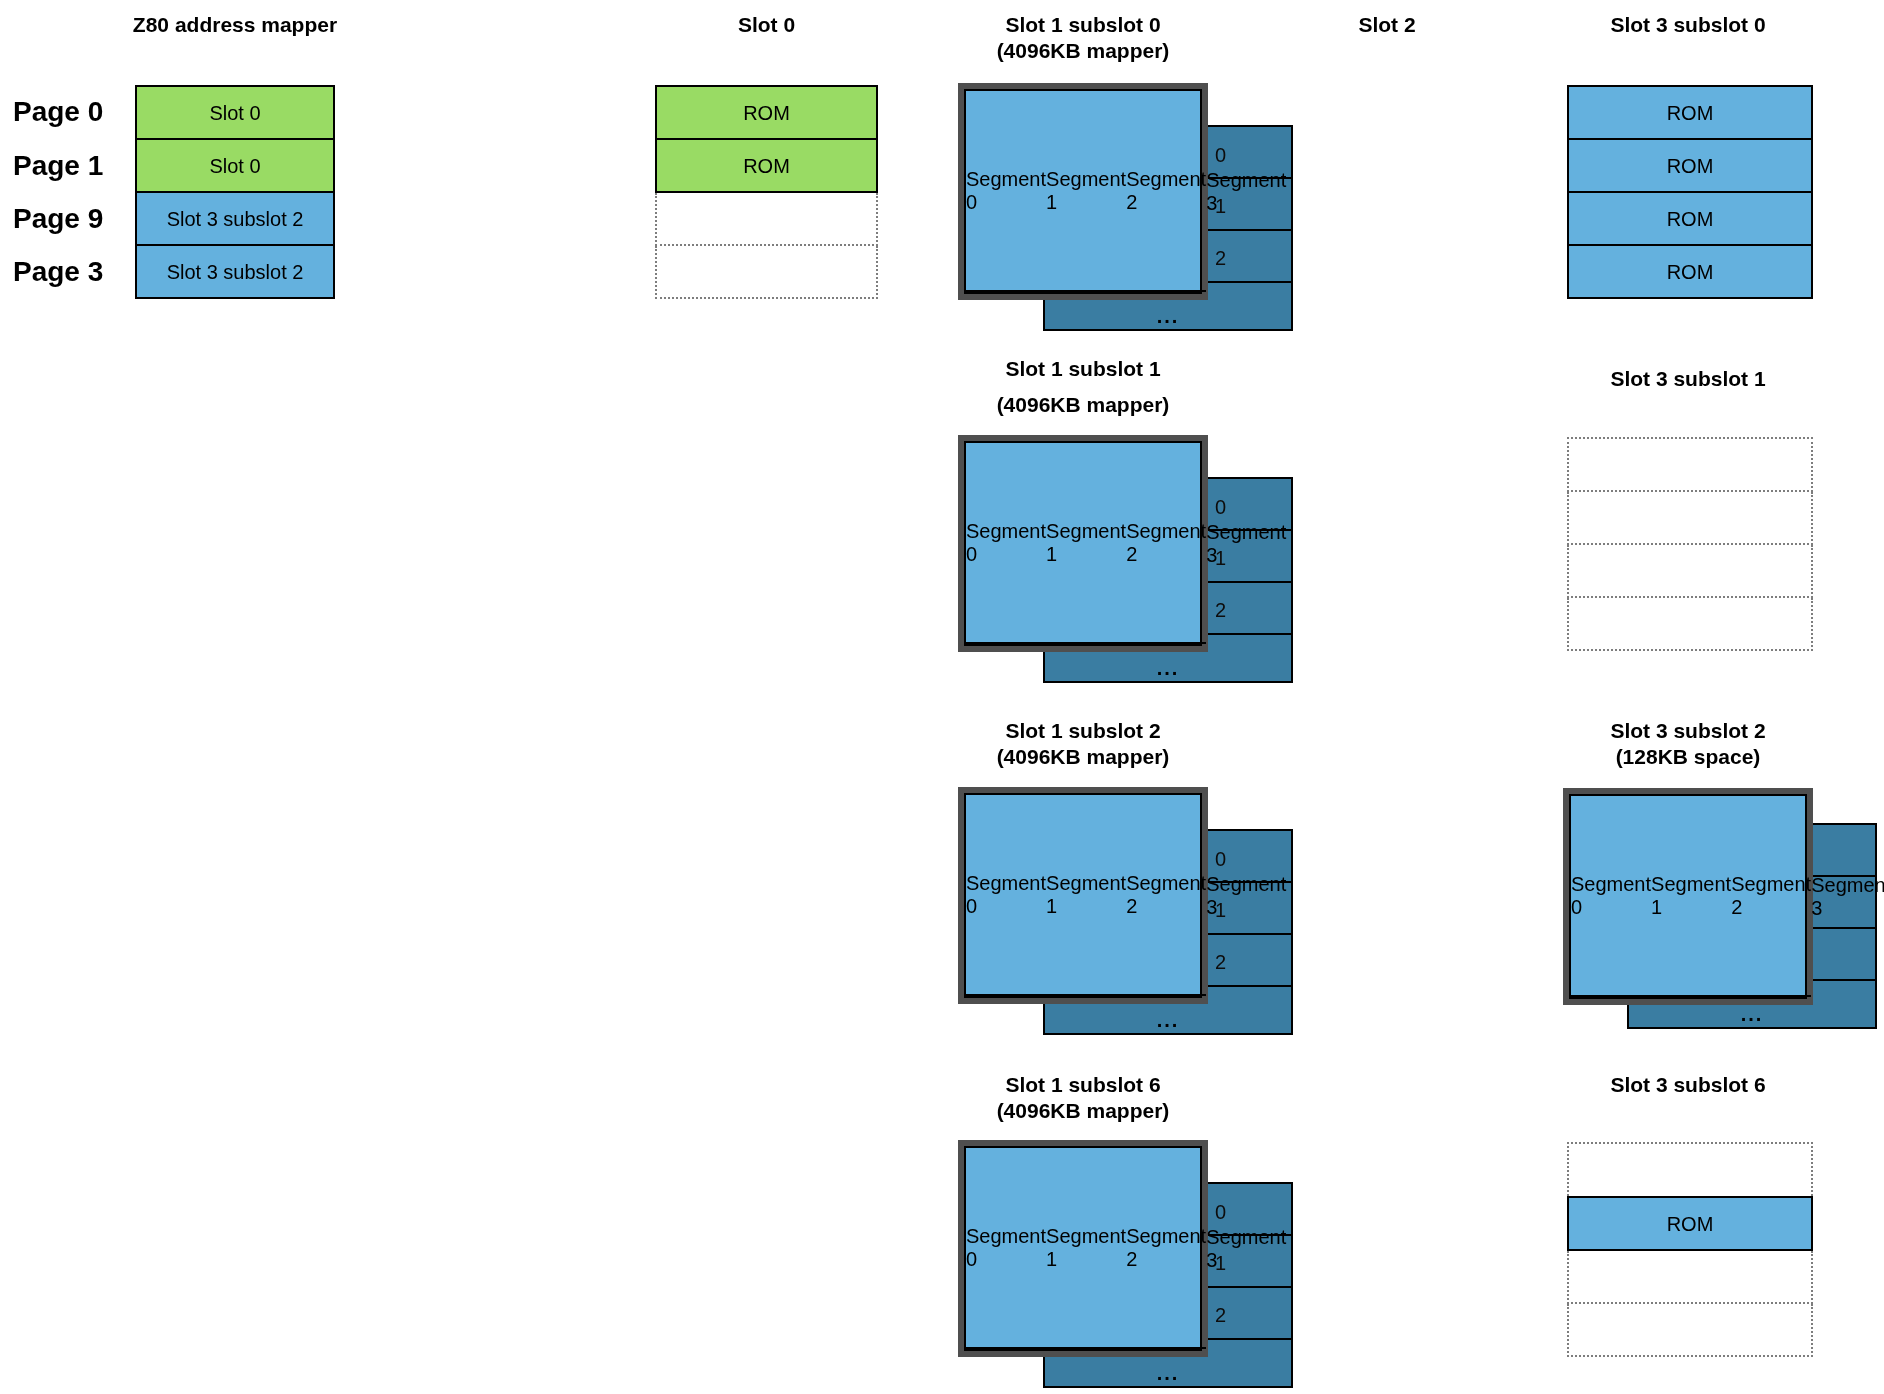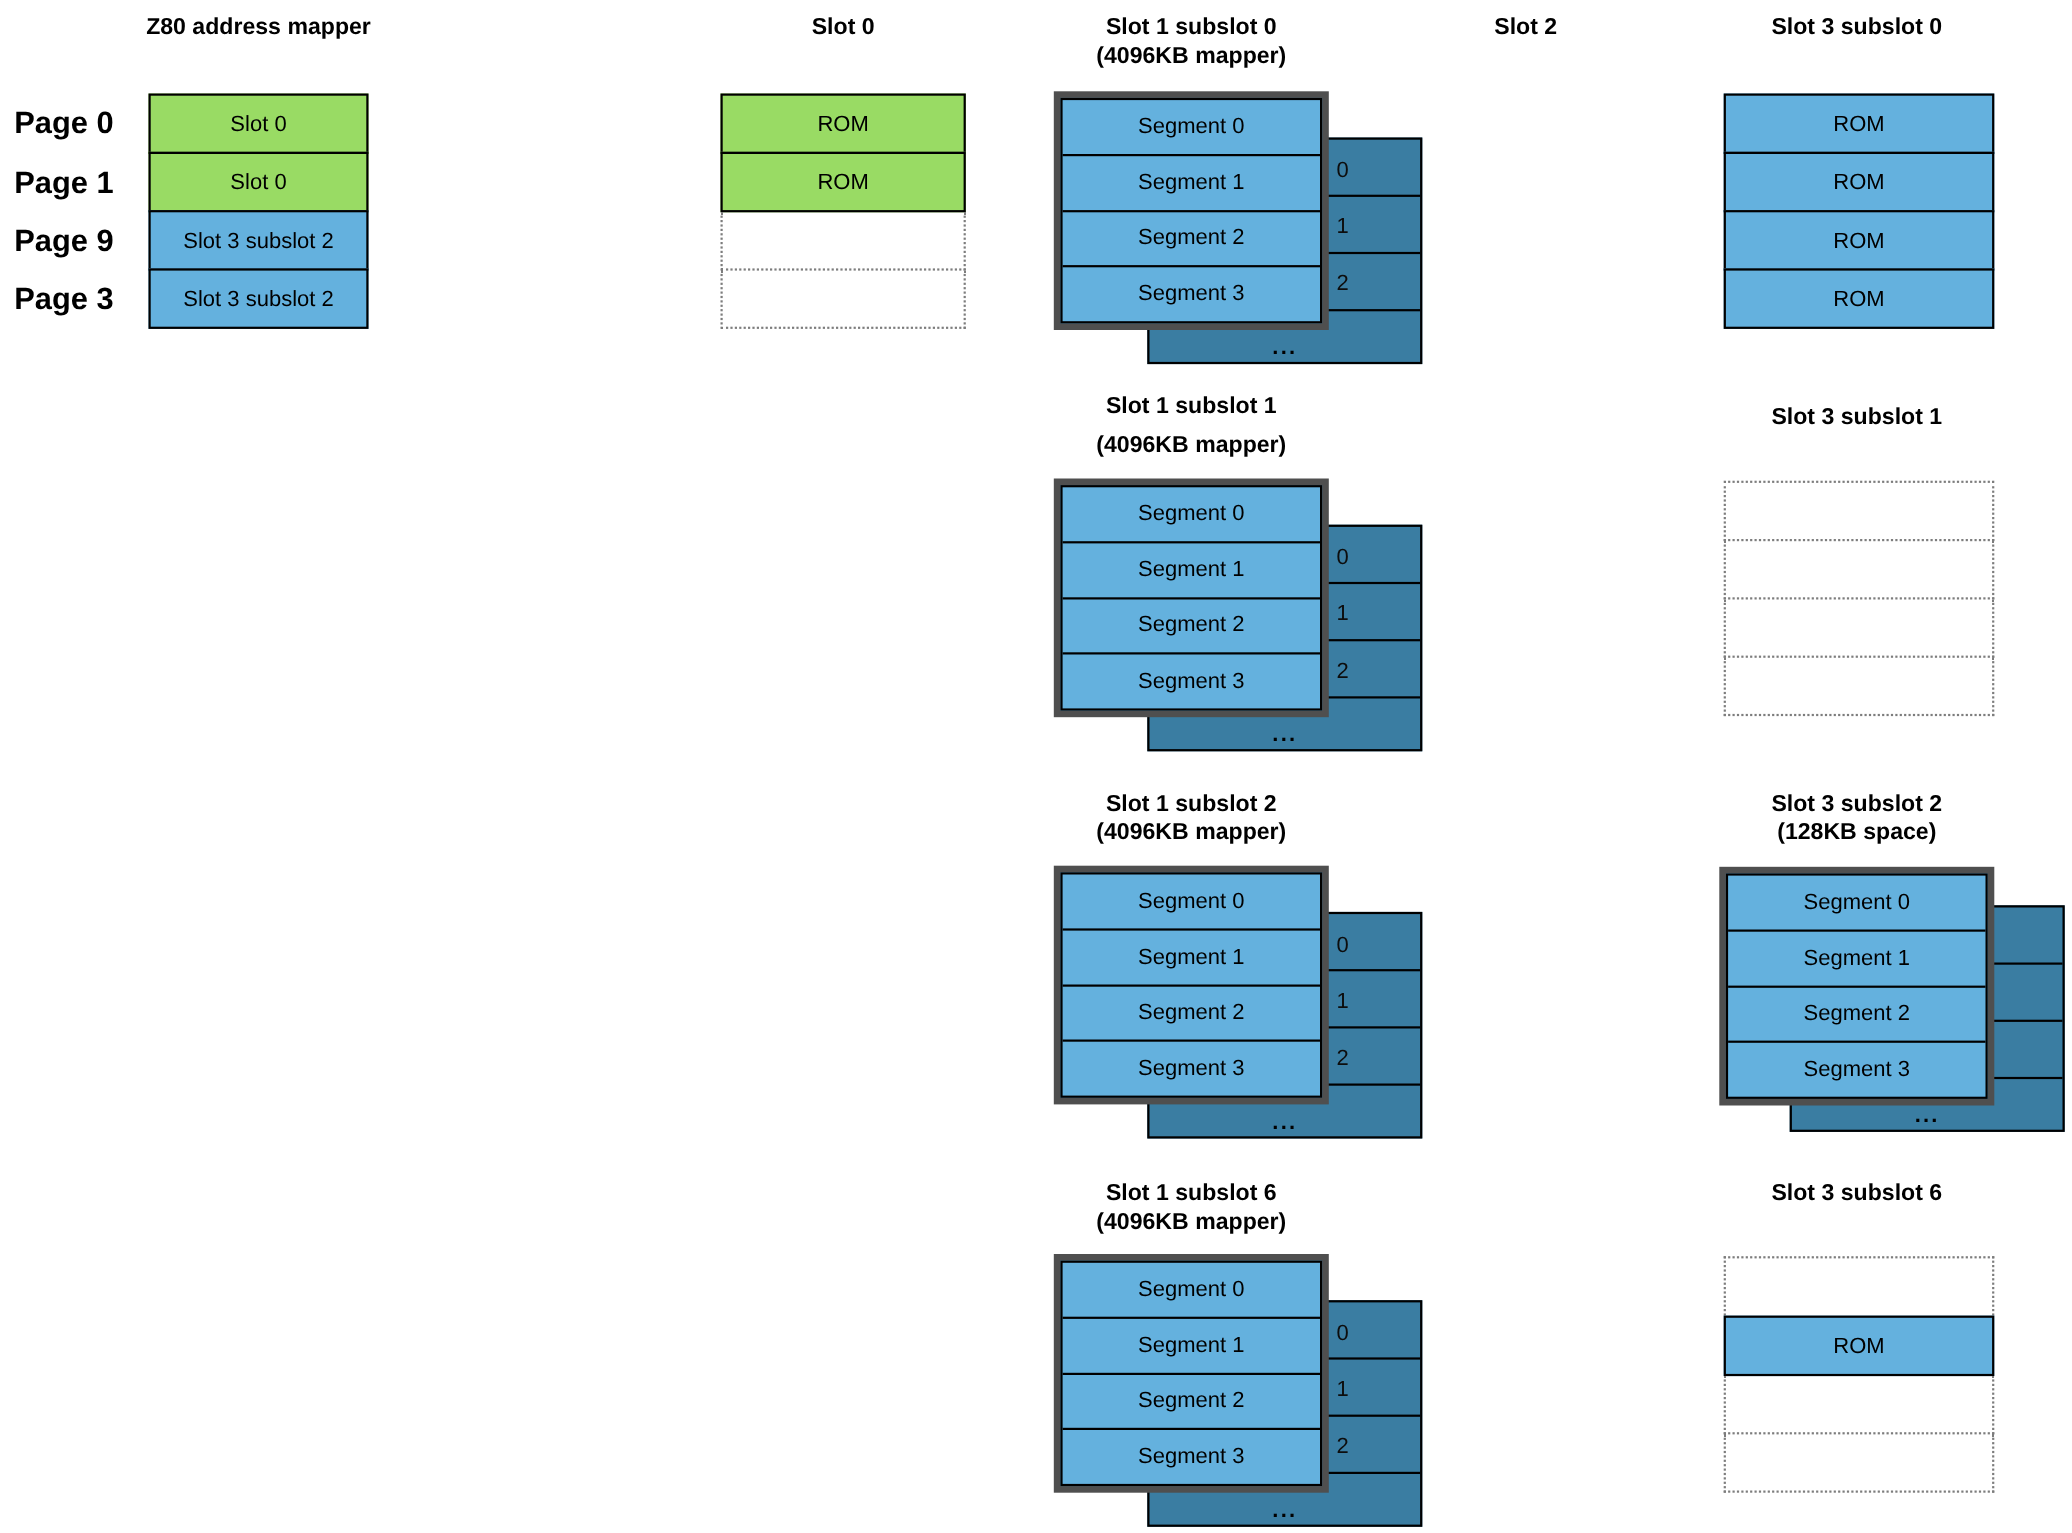--- a/index.html
+++ b/index.html
@@ -32,21 +32,21 @@
   .mapper { position:absolute; }
   .backbox { position:absolute; box-sizing:border-box; width:250px; height:206px;
              background:#3A7DA2; border:2px solid #000; }
   .backline { position:absolute; left:0; right:0; height:2px; background:#000; }
   .backnum { position:absolute; left:170px; font-size:20px; line-height:22px; color:#0d0d0d; }
   .backdots { position:absolute; left:0; right:0; bottom:1px; text-align:center;
               font-weight:bold; font-size:20px; letter-spacing:2px; color:#000; }
   .frontbox { position:absolute; left:0; top:0; box-sizing:border-box; width:250px; height:217px;
               background:#4F4F4F; padding:6px; }
   .fbody { box-sizing:border-box; height:100%; border:2px solid #000; background:#64B1DE;
-           display:flex; flex-direction:column; }
+           display:flex; flex-direction:row; }
   .seg { flex:1; display:flex; align-items:center; justify-content:center;
          font-size:20px; border-bottom:2px solid #000; }
   .seg:last-child { border-bottom:none; }
 
   
   .orangebox { position:absolute; left:1263px; top:84px; width:248px; height:217px;
                box-sizing:border-box; border:2px solid #000; background:#FCBE7A;
                display:flex; align-items:center; justify-content:center; font-size:20px; z-index:6; }
 </style>
 </head>

